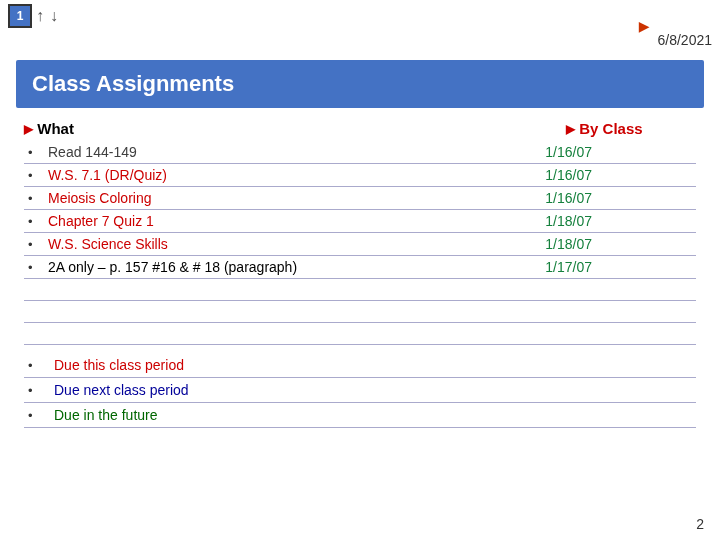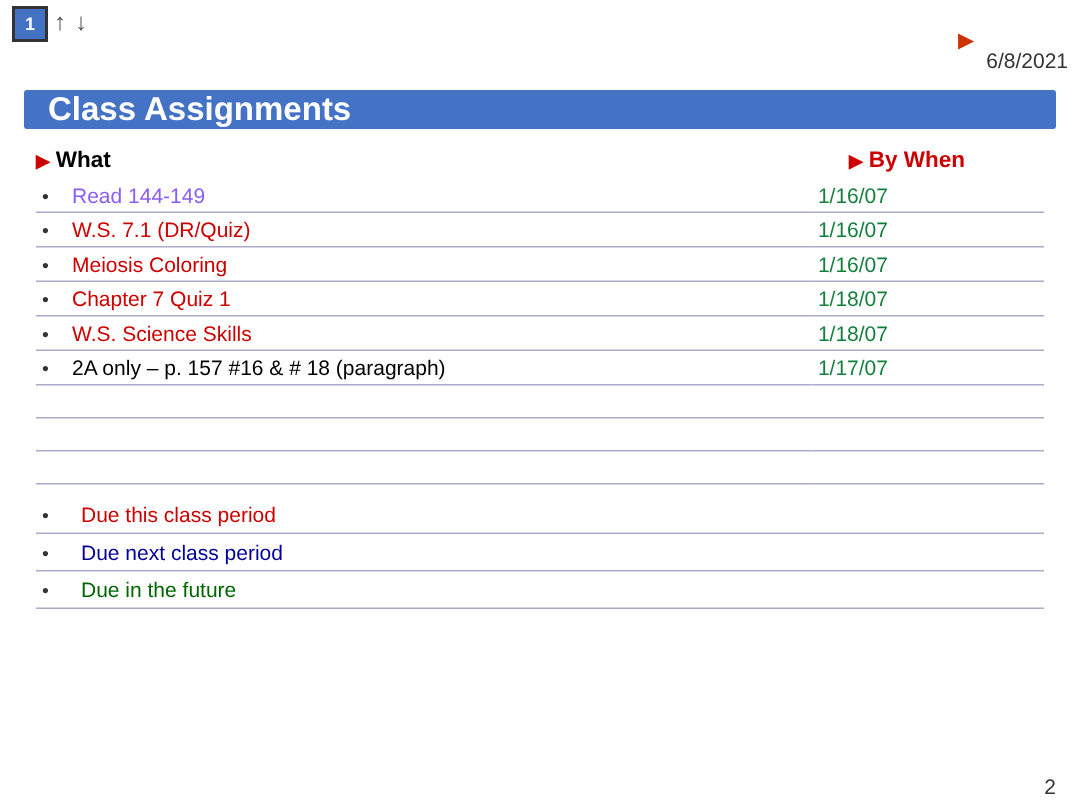--- a/index.html
+++ b/index.html
@@ -73,21 +73,21 @@
 
     .page-container {
       padding: 8px 16px;
     }
 
     .header-bar {
       background: #4472C4;
       color: white;
       font-size: 22px;
       font-weight: bold;
-      padding: 0 16px;
+      padding: 11px 16px;
       margin-bottom: 8px;
       border-radius: 2px;
     }
 
     .content-area {
       padding: 4px 8px;
     }
 
     .section-header {
       display: flex;
@@ -225,29 +225,29 @@
 
   <div class="content-area">
 
     <div class="section-header">
       <div class="what-label">
         <span class="triangle">▶</span>
         <span>What</span>
       </div>
       <div class="by-when-label">
         <span class="triangle">▶</span>
-        <span>By When</span>
+        <span>By Class</span>
       </div>
     </div>
 
     <table class="assignments-table">
       <tbody id="assignments-body">
       <tr>
             <td class="bullet-cell">•</td>
-            <td class="task-cell" style="color: #8b5cf6;">Read 144-149</td>
+            <td class="task-cell" style="color: #404040;">Read 144-149</td>
             <td class="date-cell">1/16/07</td>
           </tr>
           <tr>
             <td class="bullet-cell">•</td>
             <td class="task-cell" style="color: rgb(204, 0, 0);">W.S. 7.1 (DR/Quiz)</td>
             <td class="date-cell">1/16/07</td>
           </tr>
           <tr>
             <td class="bullet-cell">•</td>
             <td class="task-cell" style="color: rgb(204, 0, 0);">Meiosis Coloring</td>

